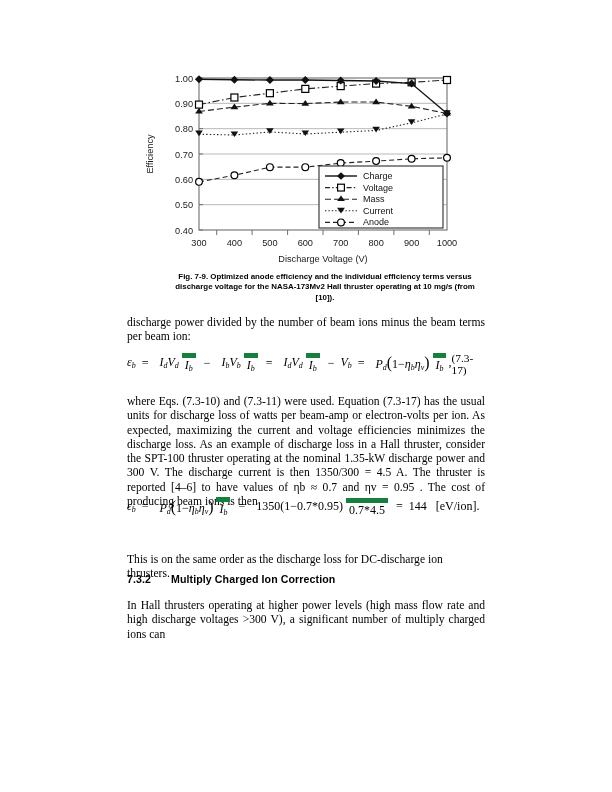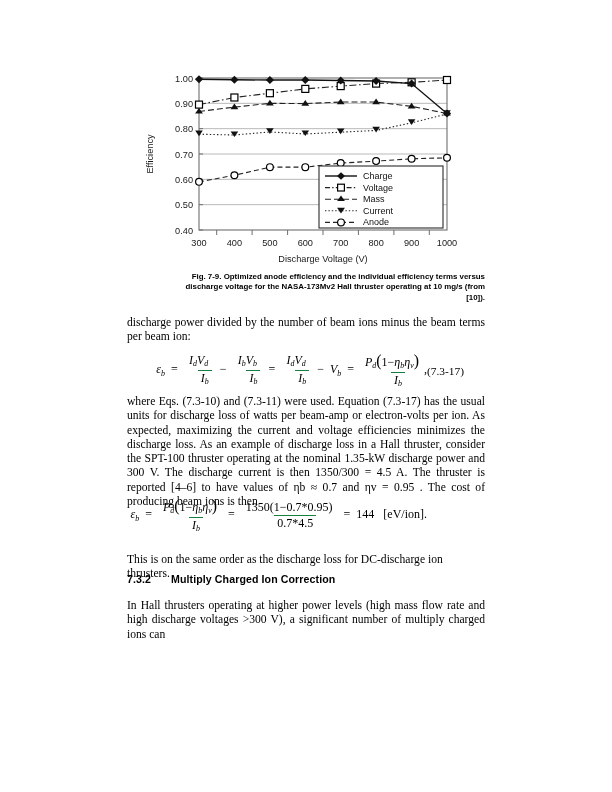--- a/index.html
+++ b/index.html
@@ -34,21 +34,21 @@
   .axis-num { font-family: "Liberation Sans", sans-serif; font-size: 9.2px; fill: #1a1a1a; }
   .axis-title { font-family: "Liberation Sans", sans-serif; font-size: 9.2px; fill: #1a1a1a; }
   .legend-text { font-family: "Liberation Sans", sans-serif; font-size: 9px; fill: #111; }
 
   .caption {
     position: absolute; left: 127px; top: 272px; width: 358px;
     font-family: "Liberation Sans", sans-serif;
     font-weight: bold;
     font-size: 7.9px;
     line-height: 10.4px;
-    text-align: right;
+    text-align: center;
     padding-left: 38px;
   }
 
   
   .col { position: absolute; left: 127px; width: 358px; }
   p.body {
     margin: 0;
     font-size: 11.6px;
     line-height: 14.3px;
     text-align: justify;
@@ -78,23 +78,23 @@
   .eq1 { top: 352px; }
   .eq2 { top: 497px; }
   .eq-body { flex: 1; display: flex; justify-content: flex-end; align-items: center; }
   .eq-tag { width: 58px; text-align: left; font-size: 11.4px; }
 
   .mi { font-style: italic; font-family: "Liberation Serif", serif; }
   .mu { font-family: "Liberation Serif", serif; font-style: italic; }
   .sub { font-size: .66em; vertical-align: -0.28em; font-style: italic; }
   .op { padding: 0 3px; }
 
-  .frac { display: inline-flex; flex-direction: column; align-items: center; vertical-align: middle; margin: 0 2px; }
+  .frac { display: inline-flex; flex-direction: row; align-items: center; vertical-align: middle; margin: 0 2px; }
   .frac .num { padding: 0 3px 1px 3px; line-height: 1.12; }
-  .frac .den { padding: 1px 3px 0 3px; line-height: 1.12; border-top: 1px solid #15803d; margin-left: 12px; }
+  .frac .den { padding: 1px 3px 0 3px; line-height: 1.12; border-top: 5px solid #15803d; }
   .paren { font-size: 1.32em; font-family: "Liberation Serif", serif; }
   .nowrap { white-space: nowrap; }
   .eqtext { font-style: normal; }
 </style>
 </head>
 <body>
 
 <div class="page">
 
 

